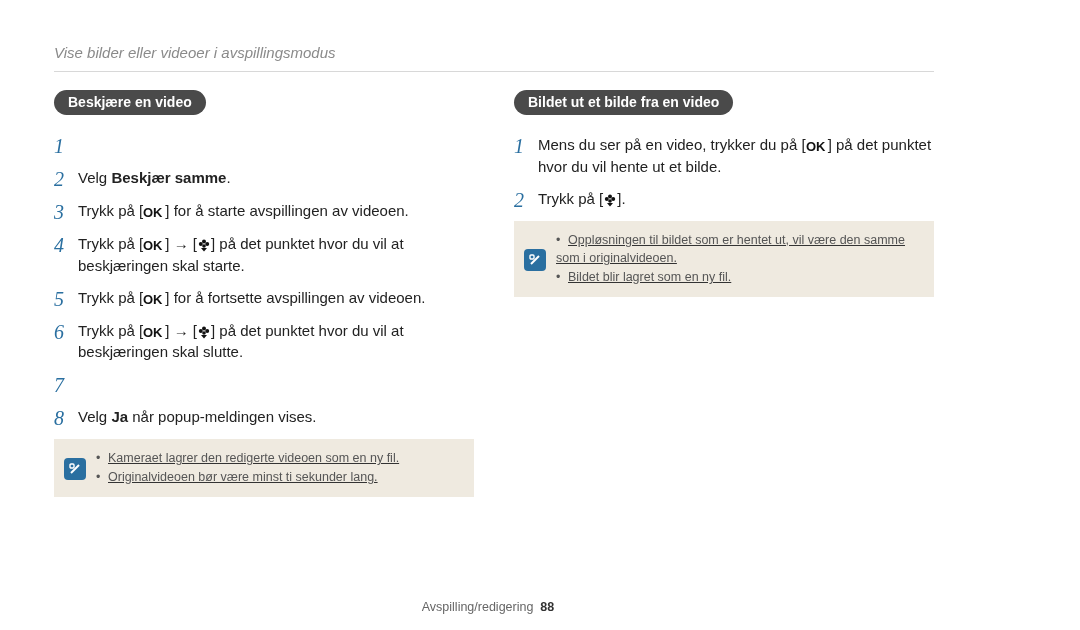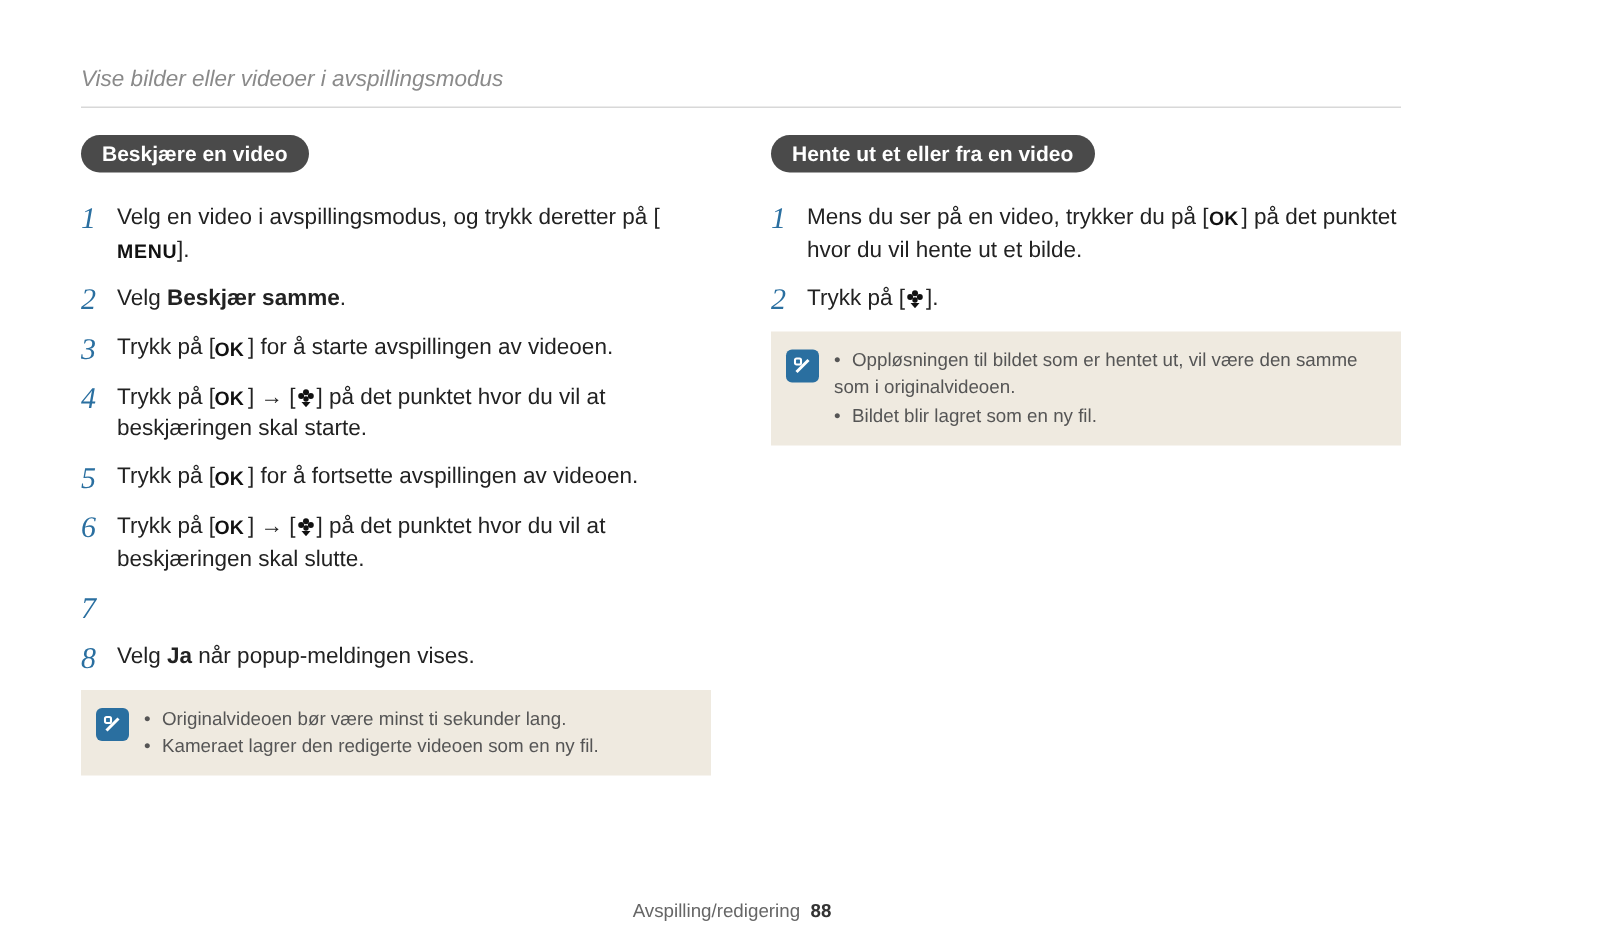--- a/index.html
+++ b/index.html
@@ -63,25 +63,26 @@
   .step-body { flex: 1 1 auto; }
   .icon {
     display: inline-flex;
     align-items: center;
     justify-content: center;
     vertical-align: -3px;
   }
   .icon svg { display: block; }
   .note-box {
     display: flex;
-    align-items: flex-start;
+    align-items: center;
     background: #efeae0;
     padding: 10px 12px 10px 10px;
     gap: 10px;
     margin-top: 6px;
+    text-decoration: underline;
   }
   .note-icon {
     flex: 0 0 22px;
     width: 22px; height: 22px;
     border-radius: 4px;
     background: #2a6fa0;
     display: flex; align-items: center; justify-content: center;
     margin-top: 2px;
   }
   .note-list {
@@ -114,25 +115,20 @@
   <div class="breadcrumb">Vise bilder eller videoer i avspillingsmodus</div>
   <hr class="rule">
 
   <div class="cols">
 
     <div class="col">
       <div class="pill">Beskjære en video</div>
       <ul class="steps">
           <li>
             <span class="step-num">1</span>
-            <span class="step-body">Velg en video i avspillingsmodus, og trykk deretter på [<span class="icon">
-                <svg width="40" height="14" viewBox="0 0 40 14">
-                  <text x="0" y="12" font-family="Arial" font-size="13" font-weight="800" letter-spacing="0.5" fill="#111">MENU</text>
-                </svg>
-              </span>].</span>
           </li>
           <li>
             <span class="step-num">2</span>
             <span class="step-body">Velg <span class="bold">Beskjær samme</span>.</span>
           </li>
           <li>
             <span class="step-num">3</span>
             <span class="step-body">Trykk på [<span class="icon">
                 <svg width="22" height="14" viewBox="0 0 22 14">
                   <text x="0" y="12" font-family="Arial" font-size="13" font-weight="800" fill="#111">OK</text>
@@ -192,28 +188,28 @@
           </li>
         </ul>
       <div class="note-box">
         <div class="note-icon">
           <svg width="14" height="14" viewBox="0 0 14 14">
               <path d="M3 11 L11 3" stroke="#fff" stroke-width="2" fill="none"></path>
               <rect x="2" y="2" width="4" height="4" rx="1" fill="none" stroke="#fff" stroke-width="1.4"></rect>
             </svg>
         </div>
         <ul class="note-list">
+            <li>Kameraet lagrer den redigerte videoen som en ny fil.</li>
             <li>Originalvideoen bør være minst ti sekunder lang.</li>
-            <li>Kameraet lagrer den redigerte videoen som en ny fil.</li>
           </ul>
       </div>
     </div>
 
     <div class="col">
-      <div class="pill">Hente ut et eller fra en video</div>
+      <div class="pill">Bildet ut et bilde fra en video</div>
       <ul class="steps">
           <li>
             <span class="step-num">1</span>
             <span class="step-body">Mens du ser på en video, trykker du på [<span class="icon">
                 <svg width="22" height="14" viewBox="0 0 22 14">
                   <text x="0" y="12" font-family="Arial" font-size="13" font-weight="800" fill="#111">OK</text>
                 </svg>
               </span>] på det punktet hvor du vil hente ut et bilde.</span>
           </li>
           <li>

